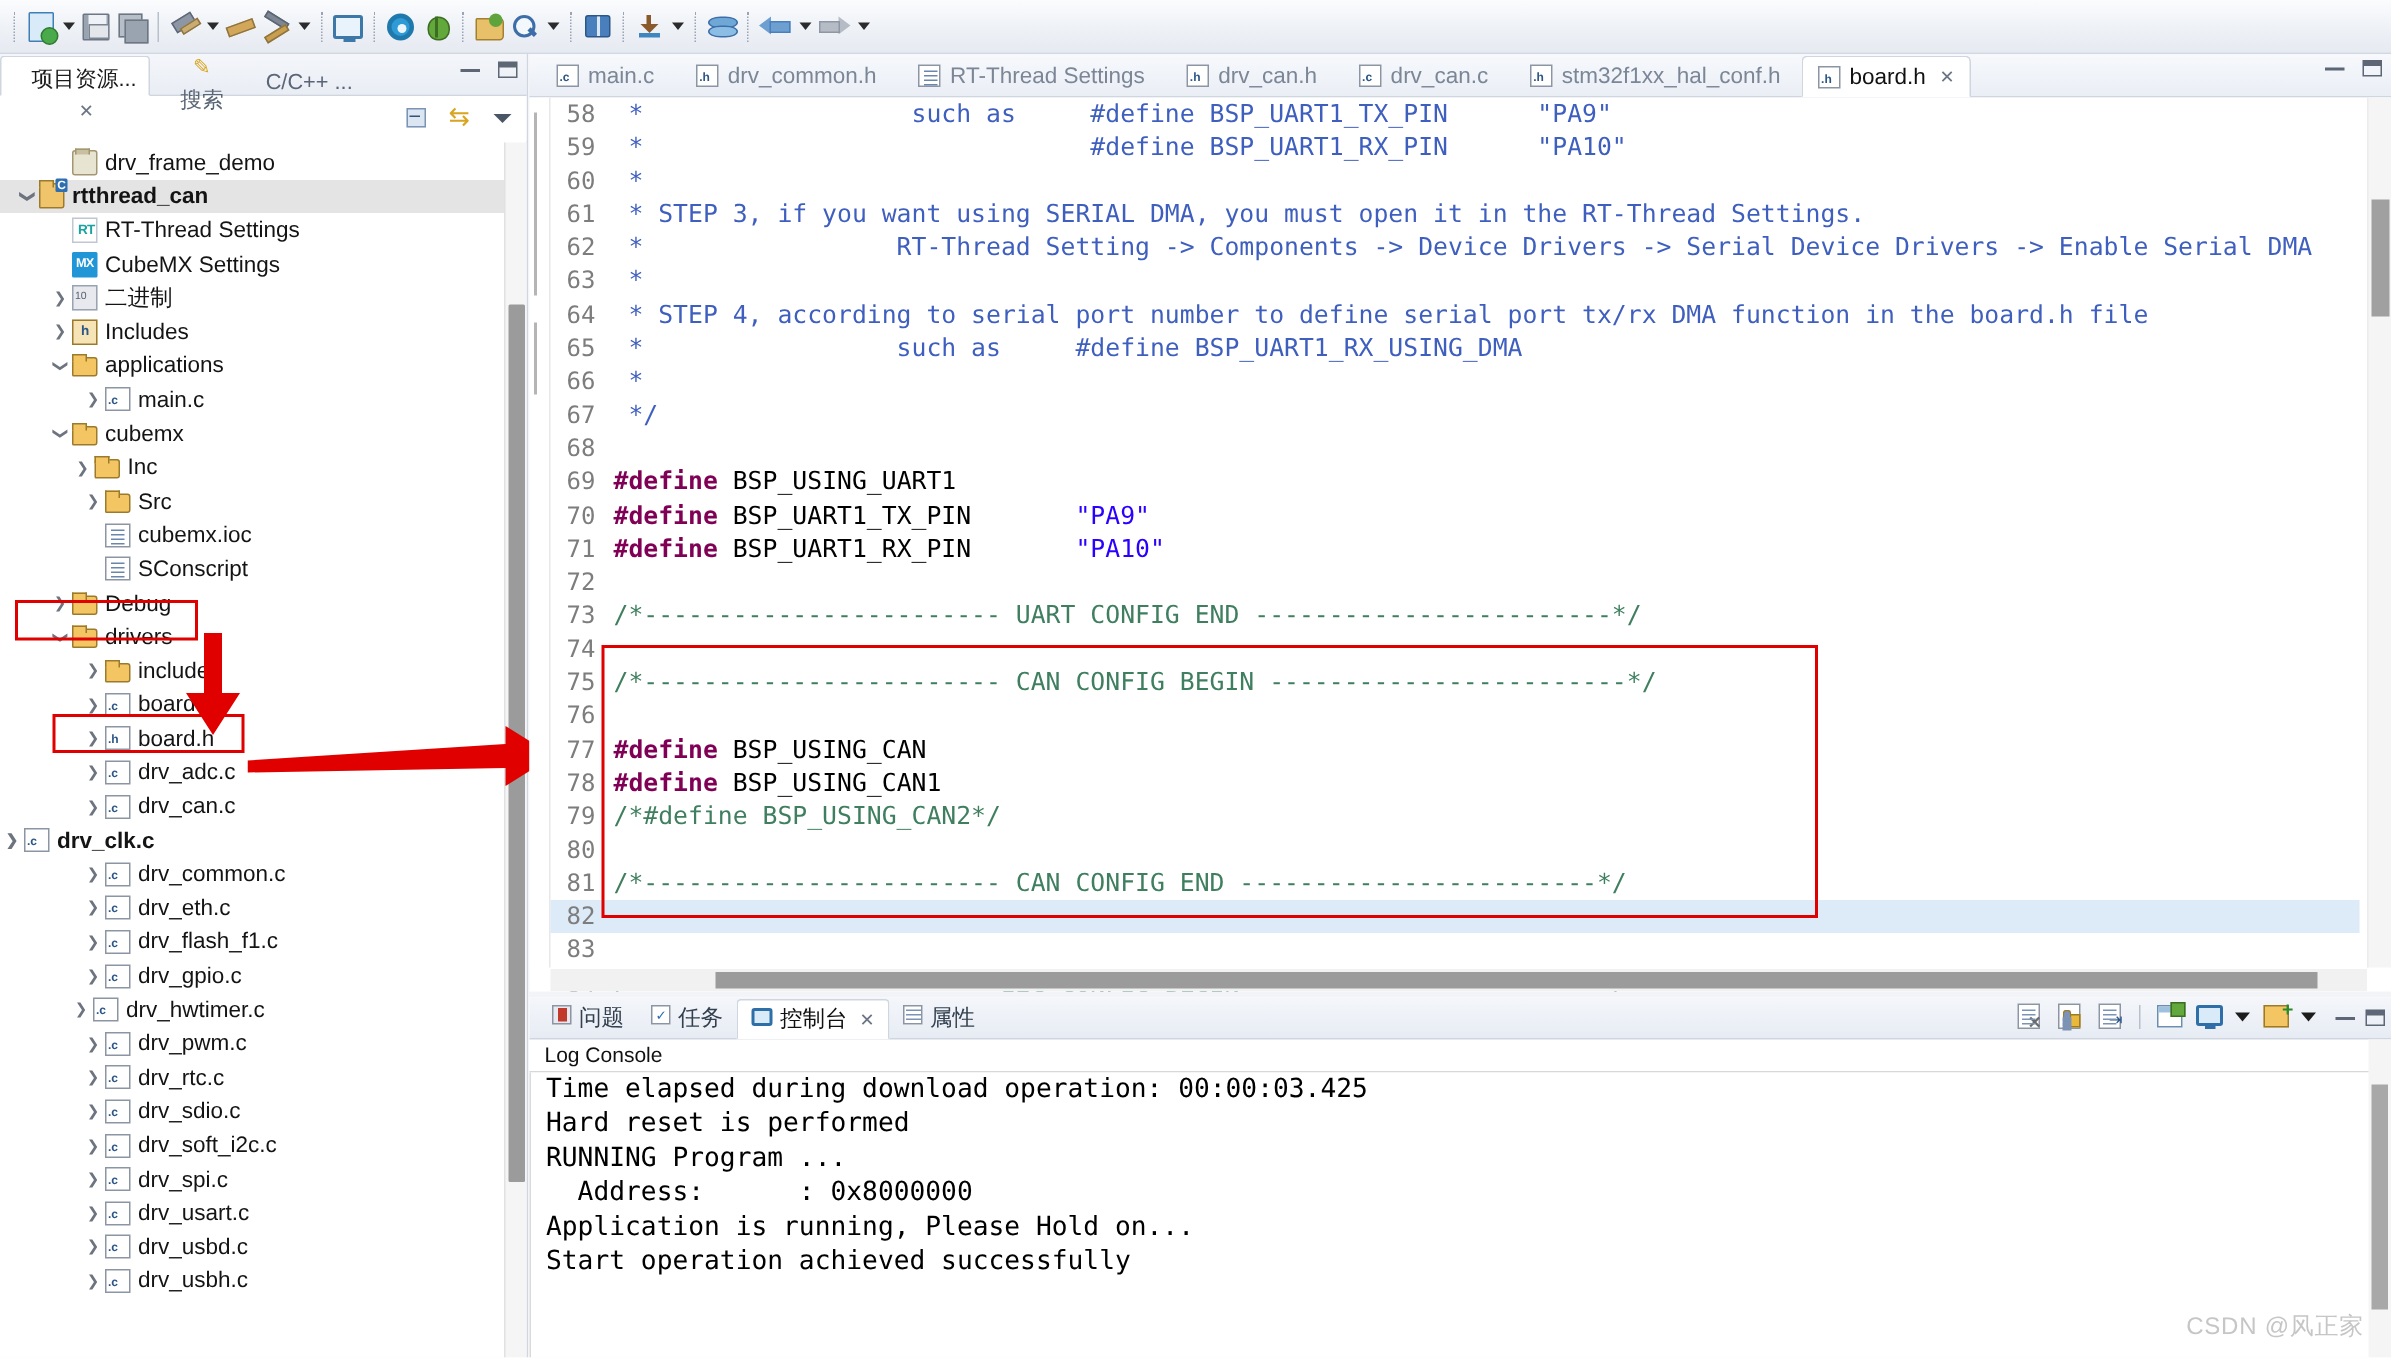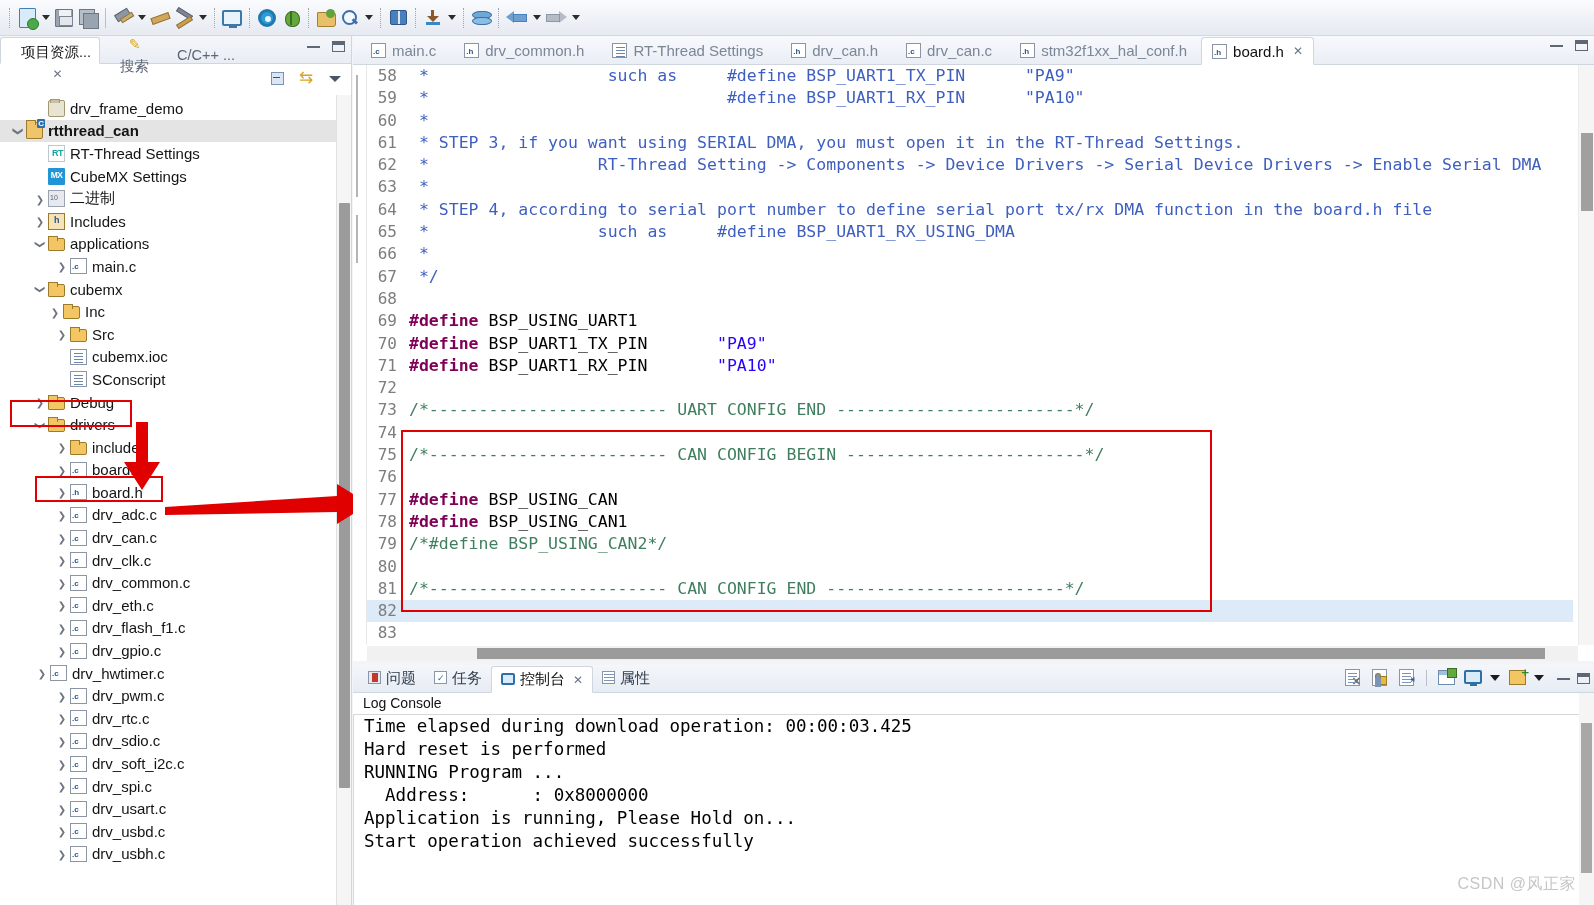--- a/index.html
+++ b/index.html
@@ -833,21 +833,21 @@
         <div class="trow" style="padding-left: 54px;">
           <span class="arrow r"></span>
           <span class="ticon i-cfile"></span>
           <span class="tlabel">drv_adc.c</span>
         </div>
         <div class="trow" style="padding-left: 54px;">
           <span class="arrow r"></span>
           <span class="ticon i-cfile"></span>
           <span class="tlabel">drv_can.c</span>
         </div>
-        <div class="trow" style="padding-left: 54px;">
+        <div class="trow" style=" font-weight: bold;">
           <span class="arrow r"></span>
           <span class="ticon i-cfile"></span>
           <span class="tlabel">drv_clk.c</span>
         </div>
         <div class="trow" style="padding-left: 54px;">
           <span class="arrow r"></span>
           <span class="ticon i-cfile"></span>
           <span class="tlabel">drv_common.c</span>
         </div>
         <div class="trow" style="padding-left: 54px;">
@@ -858,21 +858,21 @@
         <div class="trow" style="padding-left: 54px;">
           <span class="arrow r"></span>
           <span class="ticon i-cfile"></span>
           <span class="tlabel">drv_flash_f1.c</span>
         </div>
         <div class="trow" style="padding-left: 54px;">
           <span class="arrow r"></span>
           <span class="ticon i-cfile"></span>
           <span class="tlabel">drv_gpio.c</span>
         </div>
-        <div class="trow" style="padding-left: 34px;">
+        <div class="trow" style="padding-left: 46px;">
           <span class="arrow r"></span>
           <span class="ticon i-cfile"></span>
           <span class="tlabel">drv_hwtimer.c</span>
         </div>
         <div class="trow" style="padding-left: 54px;">
           <span class="arrow r"></span>
           <span class="ticon i-cfile"></span>
           <span class="tlabel">drv_pwm.c</span>
         </div>
         <div class="trow" style="padding-left: 54px;">

